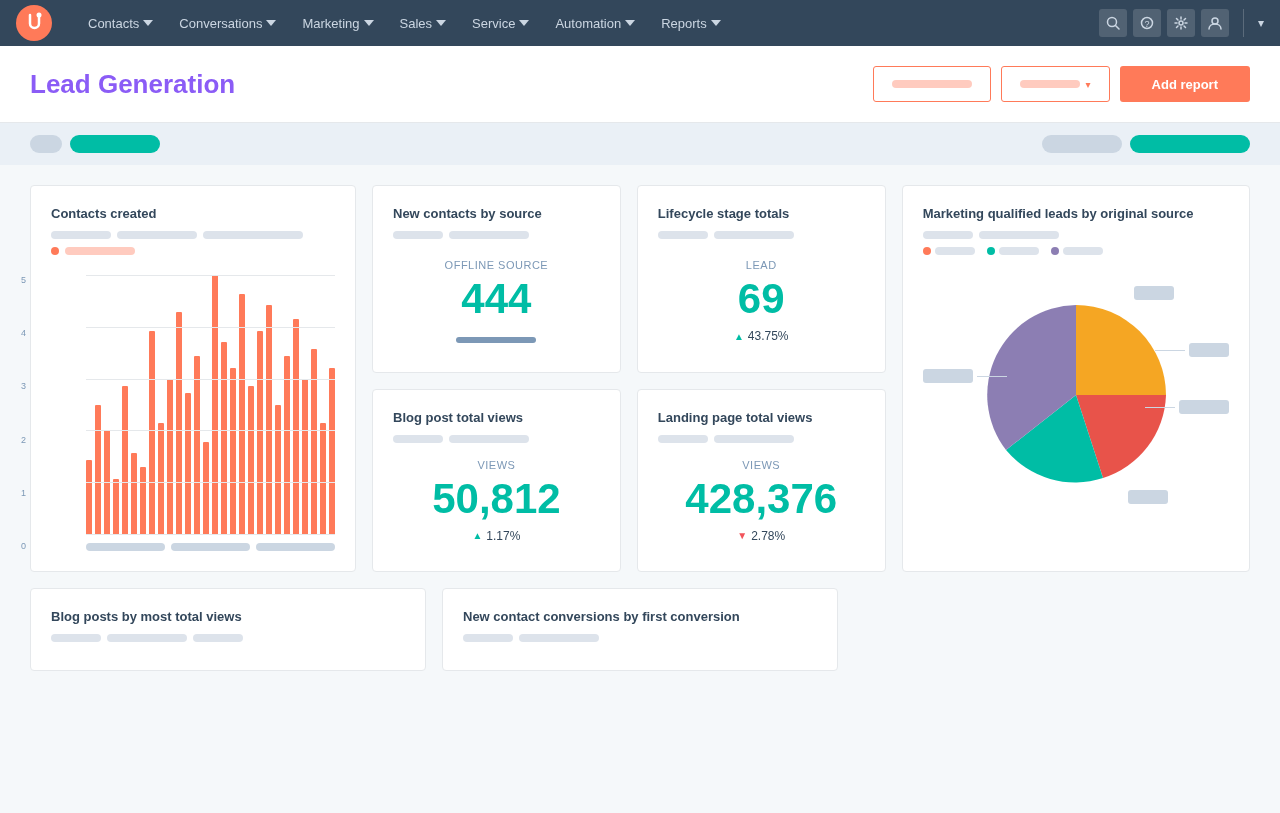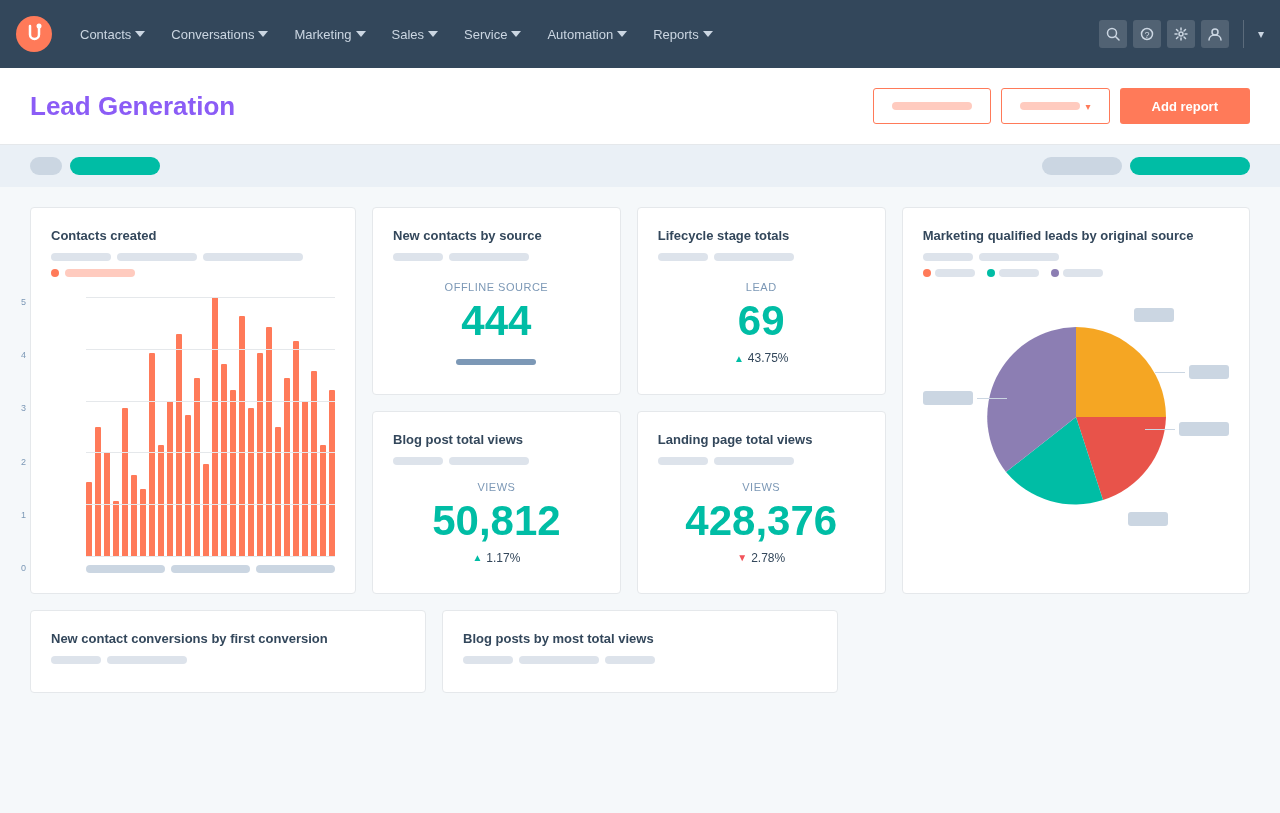--- a/index.html
+++ b/index.html
@@ -1,25 +1,25 @@
 <!DOCTYPE html>
 <html><head>
   <meta charset="utf-8">
   <style>
     * { box-sizing: border-box; margin: 0; padding: 0; }
     body { font-family: -apple-system, BlinkMacSystemFont, 'Segoe UI', Helvetica, Arial, sans-serif; background: #f5f8fa; }
 
     
     .navbar {
       background: #33475b;
-      height: 68px;
+      height: 46px;
       display: flex;
       align-items: center;
       padding: 6px 16px;
-      gap: 0;
+      gap: 8px;
     }
     .navbar-logo {
       width: 36px;
       height: 36px;
       margin-right: 16px;
       flex-shrink: 0;
     }
     .nav-items {
       display: flex;
       align-items: center;
@@ -654,32 +654,32 @@
         <span class="arrow-down">▼</span>
         <span>2.78%</span>
       </div>
     </div>
 
   </div>
 
   <div class="card-grid card-grid-bottom">
 
     <div class="card card-bottom">
+      <div class="card-title">Blog posts by most total views</div>
+      <div class="skel-row">
+        <div class="skel" style="width:50px;"></div>
+        <div class="skel" style="width:80px;"></div>
+        <div class="skel" style="width:50px;"></div>
+      </div>
+    </div>
+
+    <div class="card card-bottom">
       <div class="card-title">New contact conversions by first conversion</div>
       <div class="skel-row">
         <div class="skel" style="width:50px;"></div>
         <div class="skel" style="width:80px;"></div>
       </div>
     </div>
 
-    <div class="card card-bottom">
-      <div class="card-title">Blog posts by most total views</div>
-      <div class="skel-row">
-        <div class="skel" style="width:50px;"></div>
-        <div class="skel" style="width:80px;"></div>
-        <div class="skel" style="width:50px;"></div>
-      </div>
-    </div>
-
 
   </div>
 
 </div>
 
 </body></html>

